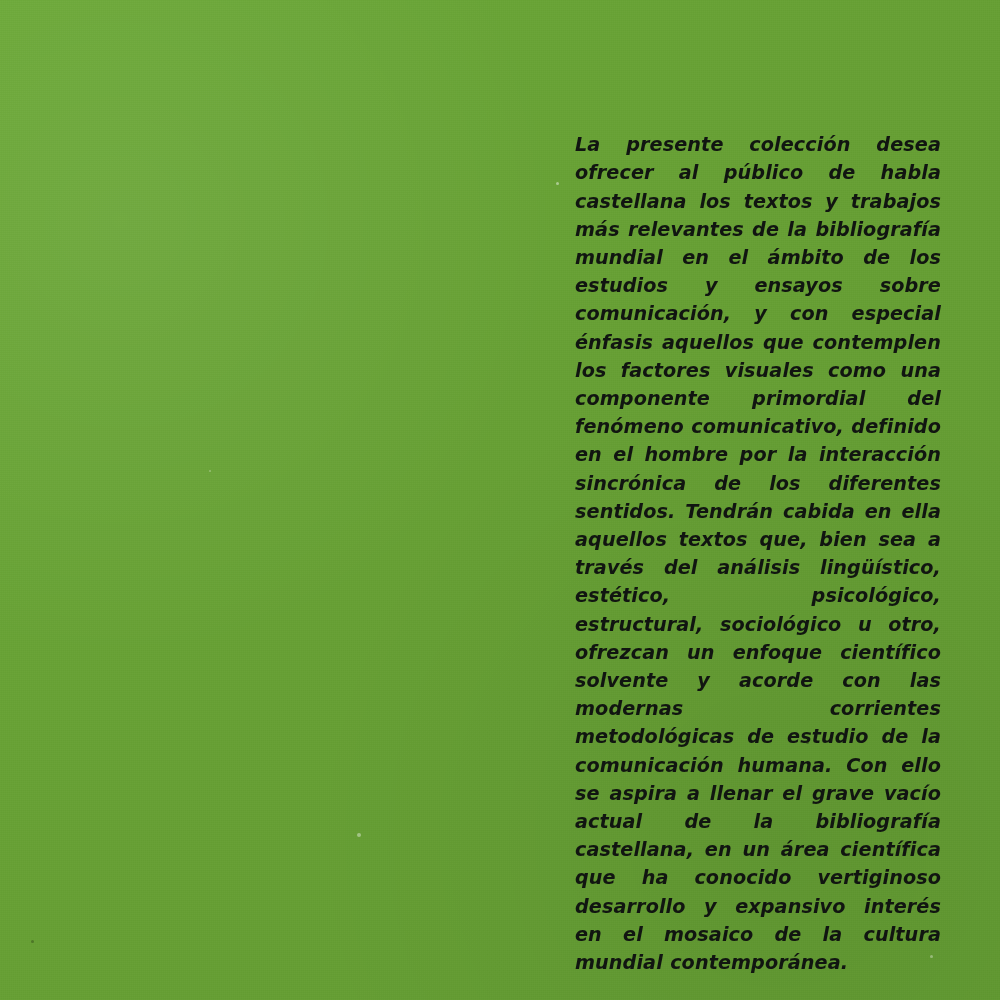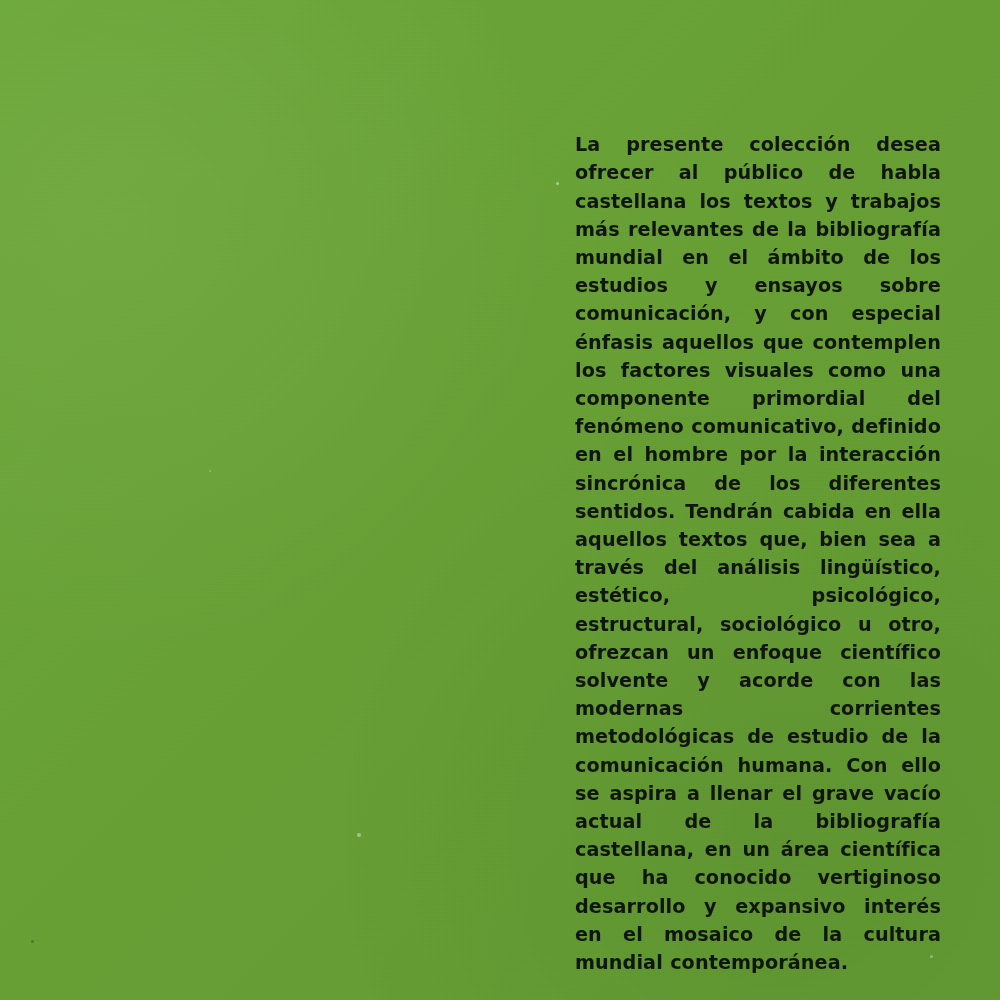--- a/index.html
+++ b/index.html
@@ -46,20 +46,21 @@
     color: #111511;
     font-family: "DejaVu Sans", sans-serif;
     font-size: 19.2px;
     line-height: 28.2px;
     font-weight: 600;
     text-align: justify;
     text-align-last: left;
     letter-spacing: 0.1px;
     word-spacing: 0.5px;
     white-space: pre-line;
+    font-style: italic;
     -webkit-font-smoothing: antialiased;
   }
 </style>
 </head>
 <body>
 
 <div id="page">
 
   <div id="grain"></div>
 

